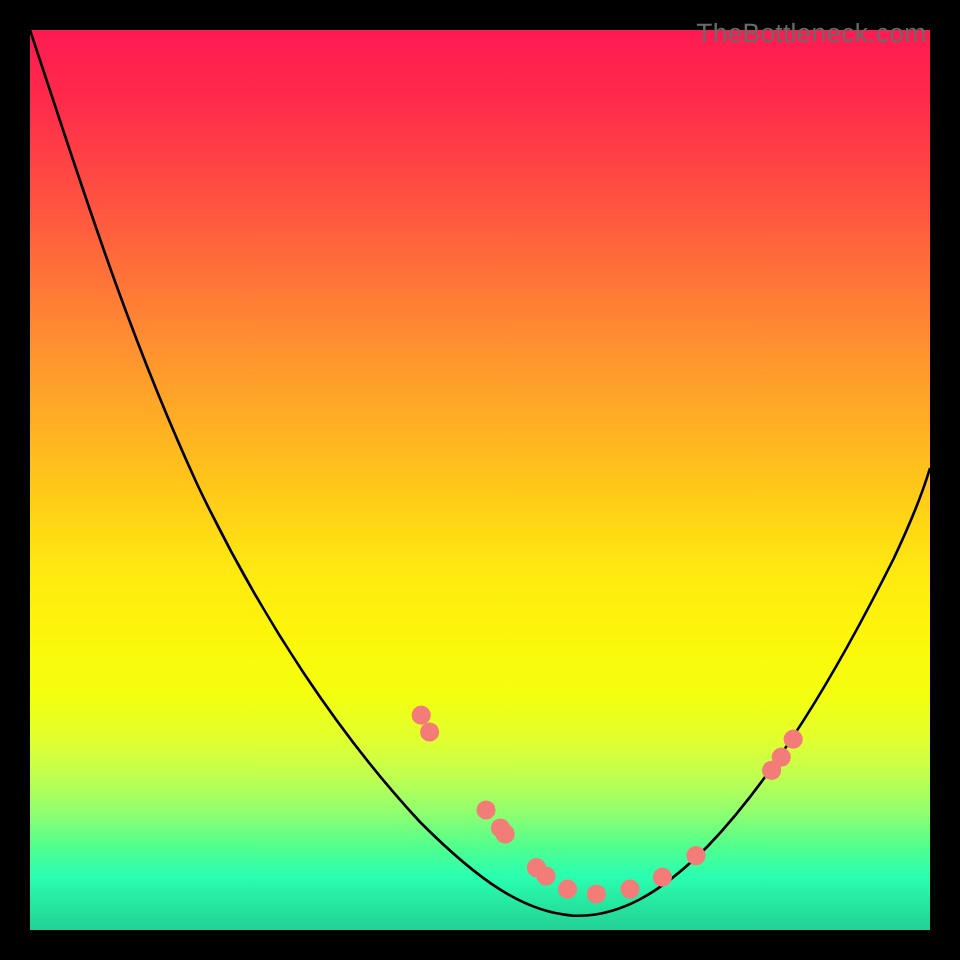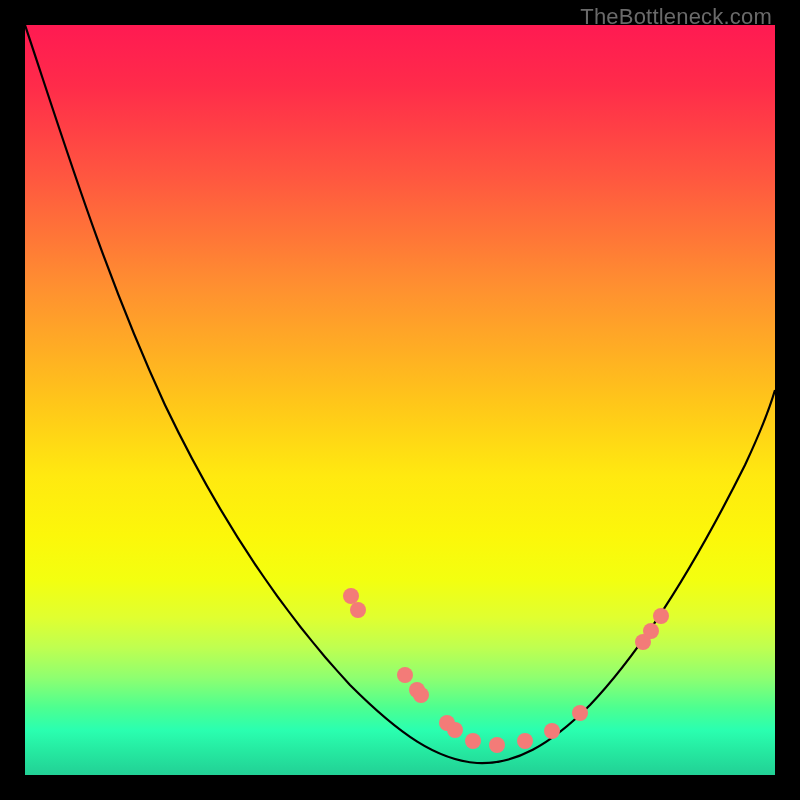--- a/index.html
+++ b/index.html
@@ -37,21 +37,21 @@
       #bfff50 83%,
       #8fff70 87%,
       #4dff90 91%,
       #2affb0 94%,
       #25e8a0 97%,
       #22d095 100%);
   }
   .watermark {
     position: absolute;
     right: 28px;
-    top: 4px;
+    top: 15px;
     color: #6a6a6a;
     font-family: Arial, Helvetica, sans-serif;
     font-size: 22px;
     font-weight: 500;
     letter-spacing: 0.2px;
   }
   svg.curve-layer {
     position: absolute;
     left: 0;
     top: 0;

